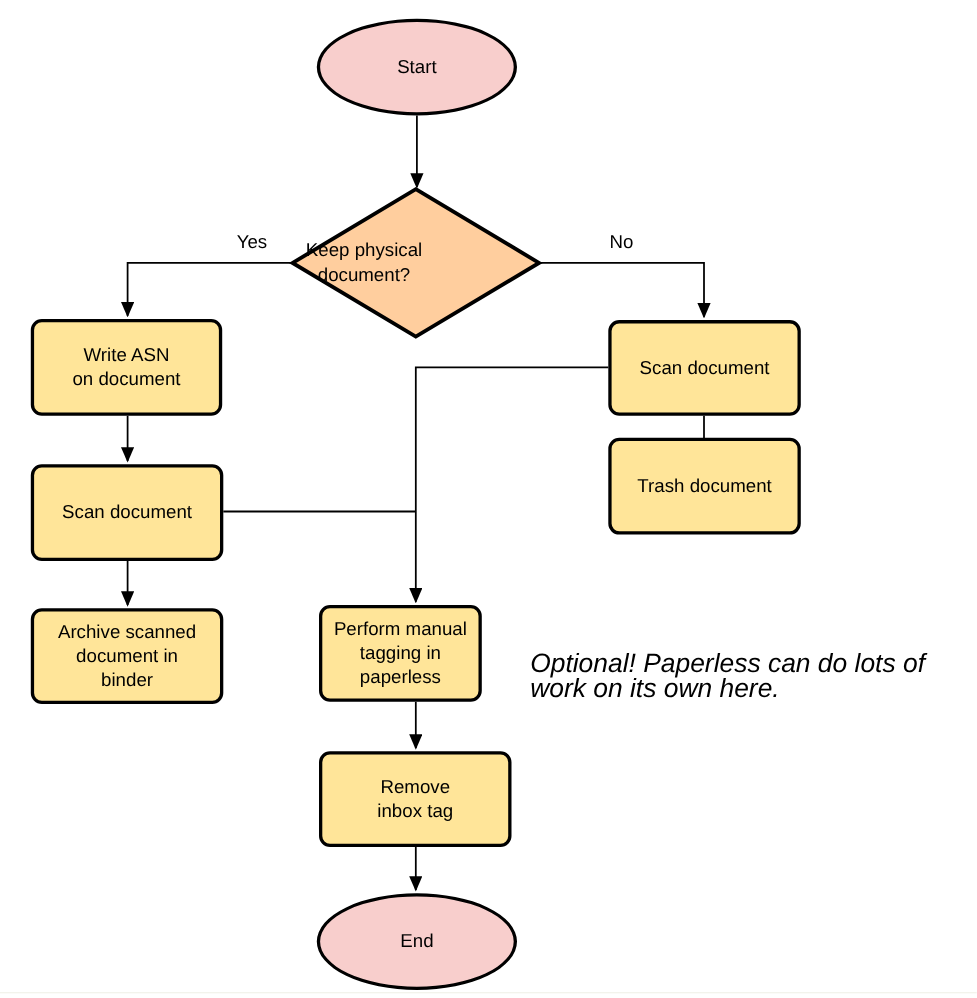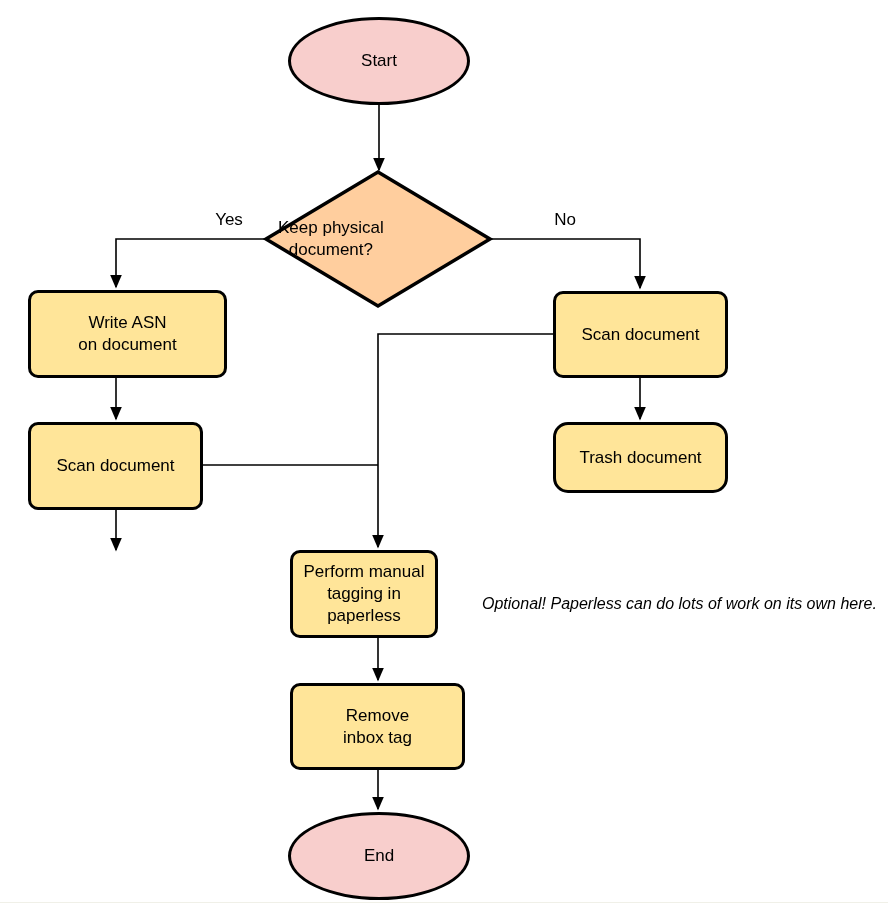--- a/index.html
+++ b/index.html
@@ -50,21 +50,21 @@
   .edge-label {
     position: absolute;
     transform: translateX(-50%);
     font-size: 17px;
     line-height: 20px;
     background: #ffffff;
     padding: 0 2px;
   }
   .note {
     position: absolute;
-    font-size: 16px;
+    font-size: 24px;
     line-height: 23px;
     font-style: italic;
   }
   .bottom-rule {
     position: absolute;
     left: 0; top: 902px;
     width: 888px; height: 1px;
     background: #f0f0e8;
   }
 </style>
@@ -98,35 +98,40 @@
 
   <div class="node terminator" style="left:288px; top:17px; width:182px; height:88px;">
     <span class="node-label">Start</span>
   </div>
 
   <div class="decision-label" style="left:278px; top:205px; width:200px; height:68px;">
     <span class="node-label">Keep physical
 document?</span>
   </div>
 
-  <div class="node process" style="left:28px; top:290px; width:199px; height:88px;">
+  <div class="node process" style="left:28px; top:290px; width:174px; height:88px;">
     <span class="node-label">Write ASN
 on document</span>
   </div>
 
   <div class="node process" style="left:28px; top:422px; width:175px; height:88px;">
     <span class="node-label">Scan document</span>
   </div>
 
+  <div class="node process" style="left:28px; top:553px; width:175px; height:87px;">
+    <span class="node-label">Archive scanned
+document in
+binder</span>
+  </div>
 
   <div class="node process" style="left:553px; top:291px; width:175px; height:87px;">
     <span class="node-label">Scan document</span>
   </div>
 
-  <div class="node process" style="left:553px; top:422px; width:175px; height:71px;border-radius:15px;">
+  <div class="node process" style="left:553px; top:398px; width:175px; height:88px;">
     <span class="node-label">Trash document</span>
   </div>
 
   <div class="node process" style="left:290px; top:550px; width:148px; height:88px;">
     <span class="node-label">Perform manual
 tagging in
 paperless</span>
   </div>
 
   <div class="node terminator" style="left:288px; top:812px; width:182px; height:88px;">

